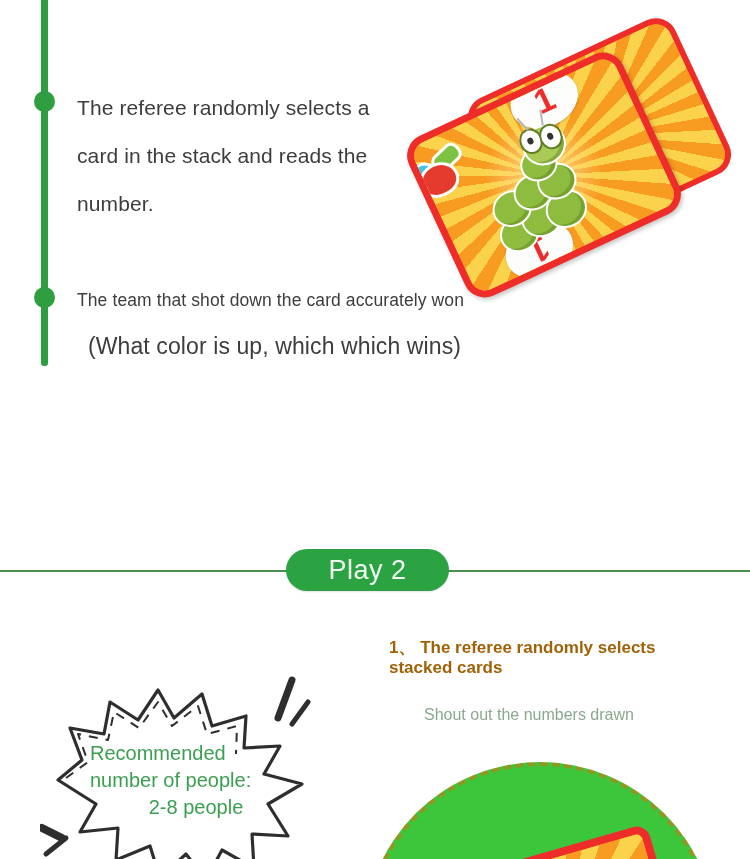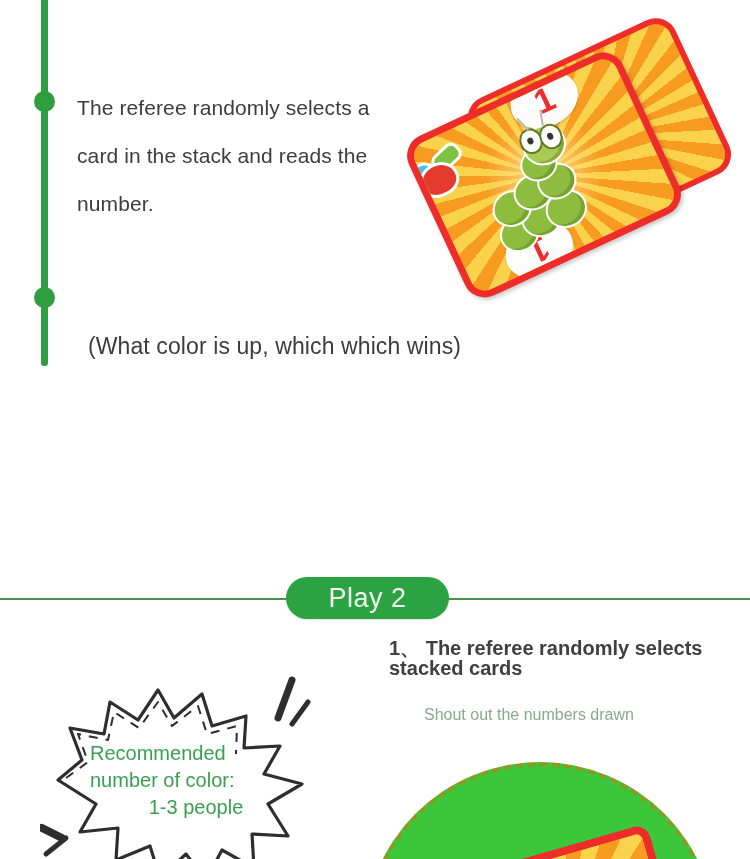--- a/index.html
+++ b/index.html
@@ -103,36 +103,36 @@
     position:absolute;left:-12px;top:14px;width:58px;height:42px;
   }
   .bug-red{position:absolute;left:6px;top:10px;width:34px;height:28px;border-radius:50% 50% 45% 45%;
     background:#e53b2e;border:3px solid #fff;}
   .bug-blue{position:absolute;left:0px;top:4px;width:22px;height:22px;border-radius:50%;
     background:#49c2e8;border:3px solid #fff;}
   .bug-grn{position:absolute;left:26px;top:0px;width:26px;height:14px;border-radius:8px;
     background:#7dc242;border:3px solid #fff;transform:rotate(-18deg);}
 
   
-  .divider-wrap{position:absolute;left:0;top:588px;width:750px;height:40px;}
+  .divider-wrap{position:absolute;left:0;top:560px;width:750px;height:40px;}
   .divider-line{
     position:absolute;left:0;top:10px;width:750px;height:2px;background:#4a8f4f;
   }
   .play-badge{
     position:absolute;left:286px;top:-11px;width:163px;height:42px;
     background:#2ba342;border-radius:21px;
     display:flex;align-items:center;justify-content:center;
     color:#f2fbf2;font-size:27px;letter-spacing:.5px;
     box-shadow:0 1px 2px rgba(0,0,0,.12);
   }
 
   
   .step-head{
     position:absolute;left:389px;top:638px;width:330px;
-    font-size:20px;font-weight:bold;color:#404040;line-height:20px;
+    font-size:17px;font-weight:bold;color:#a16207;line-height:20px;
   }
   .step-sub{
     position:absolute;left:424px;top:705px;width:330px;
     font-size:16px;color:#8aa88f;line-height:20px;
   }
 
   
   .burst{position:absolute;left:40px;top:672px;width:280px;height:195px;}
   .burst svg{position:absolute;left:0;top:0;}
   .burst-text{
@@ -166,20 +166,21 @@
 <div class="page">
 
   <div class="timeline-section">
 
     <div class="tl-line"></div>
     <div class="tl-dot d1"></div>
     <div class="tl-dot d2"></div>
 
     <div class="tl-text tl-block1">The referee randomly selects a card in the stack and reads the number.</div>
 
+    <div class="tl-text tl-block2">The team that shot down the card accurately won</div>
 
     <div class="tl-text tl-block3">(What color is up, which which wins)</div>
 
     <div class="cards-wrap">
       <div class="card card-back"></div>
       <div class="card card-mid">
         <div class="sunburst"></div>
       </div>
       <div class="card card-top">
         <div class="sunburst"></div>
@@ -235,22 +236,22 @@
                  L146 182 L120 206 L110 174 L76 188 L78 156 L40 160 L56 132 Z" fill="none" stroke="#2e2e2e" stroke-width="3.2" stroke-linejoin="round"></path>
         <path d="M26 106 L48 90 L38 62 L68 68 L74 40 L99 56 L118 30 L132 54
                  L158 34 L167 62 L197 54 L196 82" fill="none" stroke="#2e2e2e" stroke-width="2" stroke-dasharray="9 8" stroke-linejoin="round"></path>
         <line x1="252" y1="8" x2="238" y2="46" stroke="#2e2e2e" stroke-width="7" stroke-linecap="round"></line>
         <line x1="268" y1="30" x2="252" y2="52" stroke="#2e2e2e" stroke-width="5" stroke-linecap="round"></line>
         <line x1="2" y1="156" x2="22" y2="166" stroke="#2e2e2e" stroke-width="8" stroke-linecap="round"></line>
         <line x1="6" y1="182" x2="26" y2="166" stroke="#2e2e2e" stroke-width="5" stroke-linecap="round"></line>
       </svg>
       <div class="burst-text">
         <span>Recommended</span><br>
-        <span>number of color:</span>
-        <span class="b2">1-3 people</span>
+        <span>number of people:</span>
+        <span class="b2">2-8 people</span>
       </div>
     </div>
 
     <div class="green-circle">
       <div class="gc-card">
         <div class="gc-sun"></div>
 
       </div>
     </div>
   </div>

